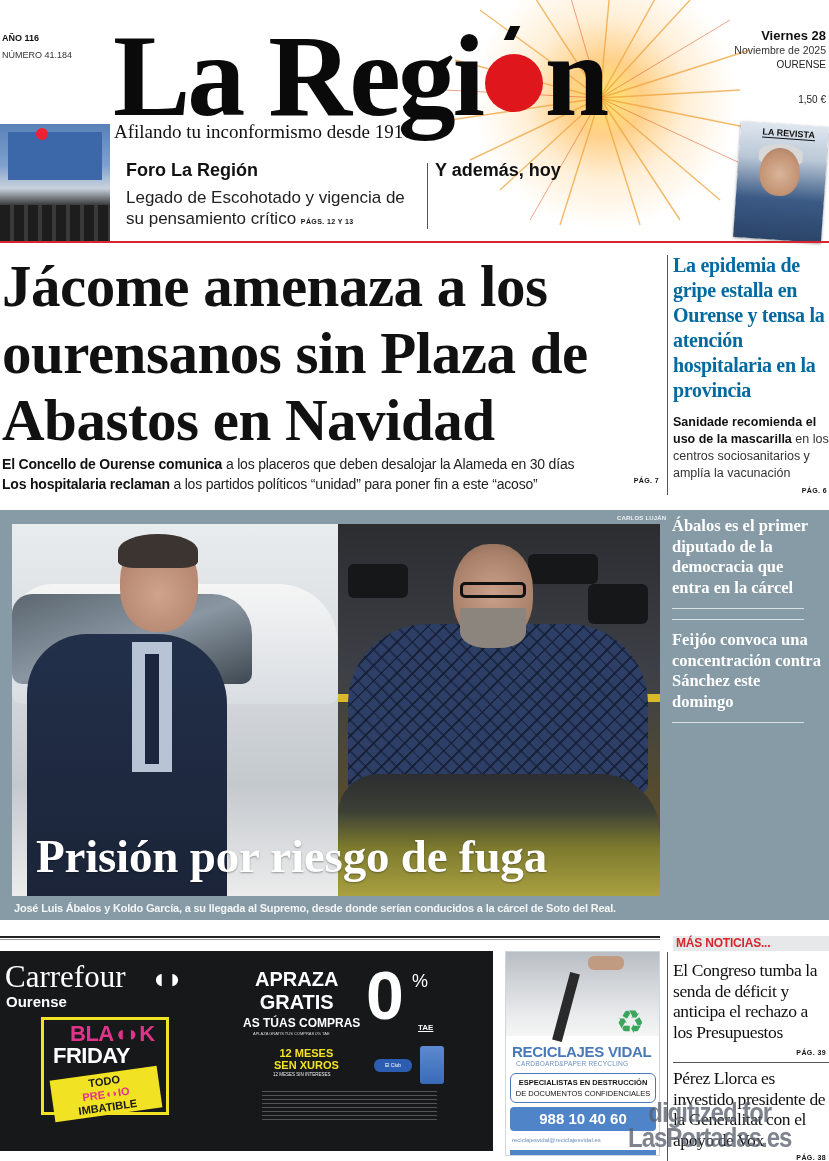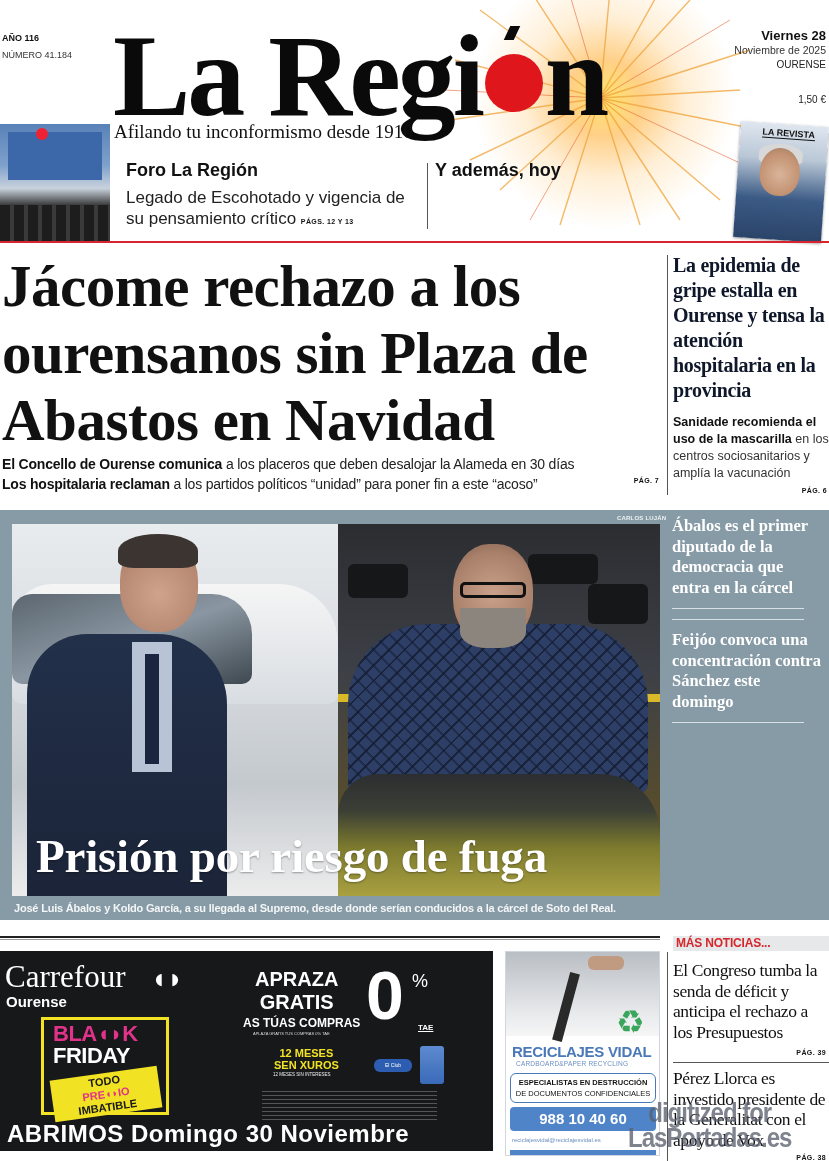--- a/index.html
+++ b/index.html
@@ -61,21 +61,21 @@
 
   
   .headline { left: 2px; top: 253px; width: 655px; font-family: "Liberation Serif", serif; font-weight: bold;
     font-size: 59px; line-height: 67px; letter-spacing: -0.5px; color: #111; }
   .lead-sub { left: 2px; top: 454px; width: 665px; font-size: 14px; line-height: 20px; color: #222; letter-spacing: -0.2px; }
   .lead-sub b { color: #111; }
   .lead-sub .pg { position: absolute; right: 8px; bottom: 3px; }
 
   .col-div-1 { left: 667px; top: 255px; height: 240px; }
   .side-head { left: 673px; top: 253px; width: 156px; font-family: "Liberation Serif", serif; font-weight: bold;
-    font-size: 20px; line-height: 25px; color: #0f172a; letter-spacing: -0.3px; }
+    font-size: 20px; line-height: 25px; color: #0369a1; letter-spacing: -0.3px; }
   .side-sub { left: 673px; top: 414px; width: 156px; font-size: 12.5px; line-height: 17px; color: #333; }
   .side-sub b { color: #111; }
   .side-pg { right: 2px; top: 487px; }
 
   
   .photo-band { left: 0; top: 510px; width: 829px; height: 410px; background: #879ba6; }
   .photo-credit { left: 617px; top: 515px; font-size: 6px; color: #eef2f4; font-weight: bold; letter-spacing: 0.2px; }
   .photo-left { left: 12px; top: 524px; width: 326px; height: 372px; overflow: hidden;
     background: linear-gradient(180deg, #e9ecef 0%, #d6dade 40%, #c4c9ce 70%, #ececec 100%); }
   .photo-left .car { position: absolute; left: 0; top: 60px; width: 326px; height: 120px; border-radius: 40px 60px 10px 10px;
@@ -118,21 +118,21 @@
   .double-rule { left: 0; top: 936px; width: 660px; height: 4px; border-top: 2px solid #222; border-bottom: 1px solid #999; }
   .mas-label { left: 673px; top: 936px; width: 156px; height: 15px; background: #e6e8ea;
     font-size: 12px; font-weight: bold; color: #d6262b; padding-left: 3px; letter-spacing: -0.2px; }
   .col-div-2 { left: 667px; top: 952px; height: 209px; }
 
   .ad-carrefour { left: 0; top: 951px; width: 493px; height: 200px; background: #16181a; overflow: hidden; }
   .cf-brand { position: absolute; left: 5px; top: 8px; font-family: "Liberation Serif", serif; font-size: 31px; color: #fff; }
   .cf-logo { position: absolute; left: 150px; top: 12px; font-size: 28px; color: #fff; font-weight: bold; }
   .cf-city { position: absolute; left: 6px; top: 42px; font-size: 15px; font-weight: bold; color: #fff; }
   .bf-box { position: absolute; left: 41px; top: 66px; width: 128px; height: 98px; border: 3px solid #f2e224; }
-  .bf-black { position: absolute; left: 53px; top: 70px; font-size: 22px; font-weight: 900; color: #e2338a; letter-spacing: -0.5px; }
+  .bf-black { position: absolute; left: 70px; top: 70px; font-size: 22px; font-weight: 900; color: #e2338a; letter-spacing: -0.5px; }
   .bf-friday { position: absolute; left: 53px; top: 92px; font-size: 22px; font-weight: 900; color: #fff; letter-spacing: -0.5px; }
   .bf-sticker { position: absolute; left: 52px; top: 122px; width: 108px; height: 42px; background: #f2e224; transform: rotate(-8deg);
     font-size: 11px; font-weight: 900; color: #16181a; text-align: center; line-height: 13px; padding-top: 2px; }
   .bf-sticker .pp { color: #e2338a; }
   .cf-apraza { position: absolute; left: 255px; top: 17px; font-size: 20px; line-height: 23px; font-weight: 900; color: #fff; text-align: center; }
   .cf-compras { position: absolute; left: 243px; top: 65px; font-size: 12px; font-weight: 900; color: #fff; }
   .cf-tiny { position: absolute; left: 253px; top: 80px; font-size: 4px; color: #ddd; }
   .cf-zero { position: absolute; left: 366px; top: 10px; font-size: 68px; line-height: 68px; font-weight: 900; color: #fff; }
   .cf-pct { position: absolute; left: 412px; top: 20px; font-size: 18px; color: #fff; }
   .cf-tae { position: absolute; left: 418px; top: 72px; font-size: 8px; font-weight: bold; color: #fff; text-decoration: underline; }
@@ -241,21 +241,21 @@
 </div>
 
 <div class="abs revista-thumb">
   <span class="lbl">LA REVISTA</span>
   <div class="hair"></div>
   <div class="face"></div>
 </div>
 
 <div class="abs red-rule"></div>
 
-<h1 class="abs headline">Jácome rechazo a los ourensanos sin Plaza de Abastos en Navidad</h1>
+<h1 class="abs headline">Jácome amenaza a los ourensanos sin Plaza de Abastos en Navidad</h1>
 <div class="abs lead-sub">
   <div><b>El Concello de Ourense comunica</b><span> a los placeros que deben desalojar la Alameda en 30 días</span></div>
   <div><b>Los hospitalaria reclaman</b><span> a los partidos políticos “unidad” para poner fin a este “acoso”</span></div>
   <span class="pg">PÁG. 7</span>
 </div>
 
 <div class="abs vdivider col-div-1"></div>
 <h2 class="abs side-head">La epidemia de gripe estalla en Ourense y tensa la atención hospitalaria en la provincia</h2>
 <div class="abs side-sub">
   <b>Sanidade recomienda el uso de la mascarilla</b><span> en los centros sociosanitarios y amplía la vacunación</span>
@@ -325,21 +325,20 @@
   <div class="cf-pct">%</div>
   <div class="cf-tae">TAE</div>
   <div class="cf-meses">
     <div>12 MESES</div>
     <div>SEN XUROS</div>
   </div>
   <div class="cf-meses-s">12 MESES SIN INTERESES</div>
   <div class="cf-club">El Club</div>
   <div class="cf-card"></div>
   <div class="cf-fine"></div>
-  <div class="cf-abrimos">ABRIMOS  Domingo 30 Noviembre</div>
 </div>
 
 <div class="abs ad-vidal">
   <div class="vd-photo"></div>
   <div class="vd-shred"></div>
   <div class="vd-hand"></div>
   <div class="vd-recycle">♻</div>
   <div class="vd-name">RECICLAJES VIDAL</div>
   <div class="vd-sub">CARDBOARD&amp;PAPER RECYCLING</div>
   <div class="vd-spec">

